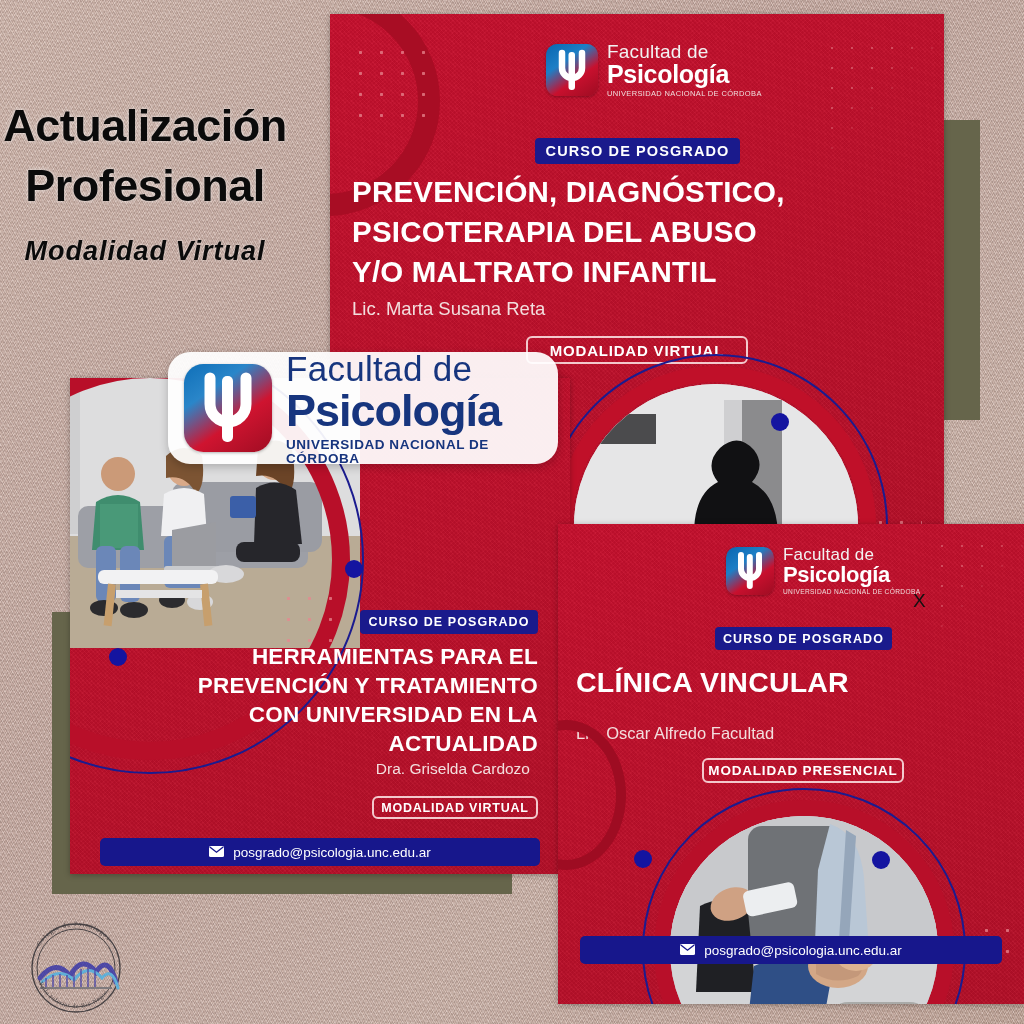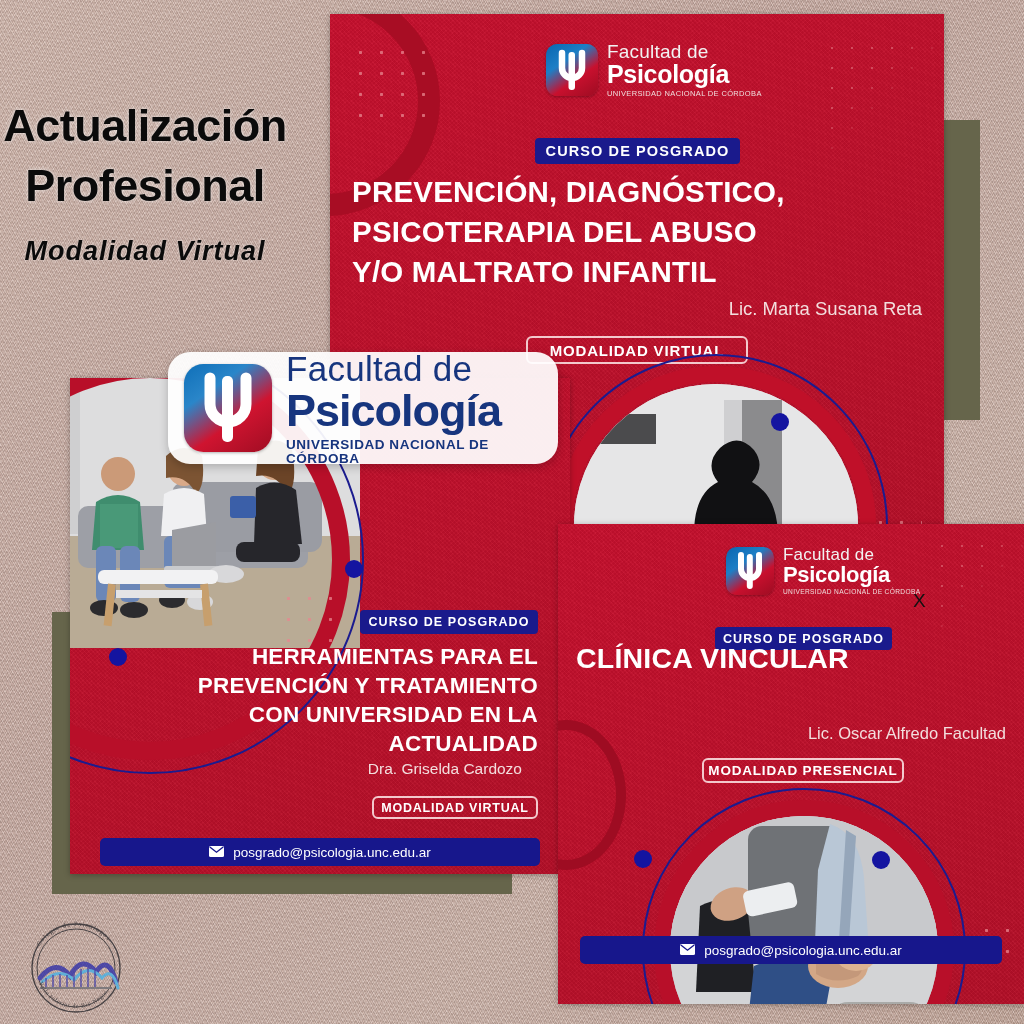--- a/index.html
+++ b/index.html
@@ -106,21 +106,21 @@
   
   .badge-blue {
     position:absolute; background:#1a1a8c; color:#fff; border-radius:4px;
     font-weight:bold; letter-spacing:1.1px; text-align:center;
     display:flex; align-items:center; justify-content:center;
   }
   .title {
     position:absolute; color:#fff; font-weight:bold; text-align:left;
     letter-spacing:.2px;
   }
-  .speaker { position:absolute; color:#f3dede; text-align:right; }
+  .speaker { position:absolute; color:#f3dede; text-align:left; }
   .badge-outline {
     position:absolute; border:2px solid #f3c9cd; border-radius:6px;
     color:#fff; font-weight:bold; letter-spacing:.8px;
     display:flex; align-items:center; justify-content:center;
   }
   .mailbar {
     position:absolute; background:#17178c; border-radius:5px;
     display:flex; align-items:center; justify-content:center; gap:9px;
     color:#fff;
   }
@@ -272,21 +272,21 @@
 
   <div class="badge-blue" style="left:290px; top:232px; width:178px; height:24px; font-size:12.5px;">CURSO DE POSGRADO</div>
 
   <div class="title" style="left:40px; top:264px; width:428px; font-size:22.5px; line-height:29px; text-align:right;">
     <div>HERRAMIENTAS PARA EL</div>
     <div>PREVENCIÓN Y TRATAMIENTO</div>
     <div>CON UNIVERSIDAD EN LA</div>
     <div>ACTUALIDAD</div>
   </div>
 
-  <div class="speaker" style="left:24px; top:382px; width:428px; font-size:15.5px; text-align:right;">Dra. Griselda Cardozo</div>
+  <div class="speaker" style="left:32px; top:382px; width:428px; font-size:15.5px; text-align:right;">Dra. Griselda Cardozo</div>
 
   <div class="badge-outline" style="left:302px; top:418px; width:166px; height:23px; font-size:12.5px;">MODALIDAD VIRTUAL</div>
 
   <div class="mailbar" style="left:30px; top:460px; width:440px; height:28px; font-size:13.5px;">
     <span class="env">
       <svg width="15" height="11" viewBox="0 0 15 11" aria-hidden="true">
         <rect x="0" y="0" width="15" height="11" rx="1.5" fill="#ffffff"></rect>
         <path d="M0.8 1 L7.5 6.2 L14.2 1" fill="none" stroke="#17178c" stroke-width="1.4"></path>
       </svg>
     </span>
@@ -308,21 +308,21 @@
     </div>
     <div class="logo-txt">
       <div class="logo-l1" style="font-size:17px;">Facultad de</div>
       <div class="logo-l2" style="font-size:22px;">Psicología</div>
       <div class="logo-l3" style="font-size:6.6px;">UNIVERSIDAD NACIONAL DE CÓRDOBA</div>
     </div>
   </div>
 
   <div class="badge-blue" style="left:157px; top:103px; width:177px; height:23px; font-size:12.5px;">CURSO DE POSGRADO</div>
 
-  <div class="title" style="left:18px; top:116px; width:430px; font-size:28.5px; line-height:36px;">
+  <div class="title" style="left:18px; top:140px; width:430px; font-size:28.5px; line-height:36px;">
     <div>CLÍNICA VINCULAR</div>
   </div>
 
   <div class="speaker" style="left:18px; top:200px; width:430px; font-size:16.5px;">Lic. Oscar Alfredo Facultad</div>
 
   <div class="badge-outline" style="left:144px; top:234px; width:202px; height:25px; font-size:13.5px;">MODALIDAD PRESENCIAL</div>
 
   <div class="deco-ring" style="left:96px; top:276px; width:300px; height:300px; border-width:16px; border-color:#b80f29;"></div>
   <div class="photo photo-circle" id="photo3" style="left:112px; top:292px; width:268px; height:268px;">
     <svg viewBox="0 0 268 268" width="268" height="268" aria-hidden="true">

